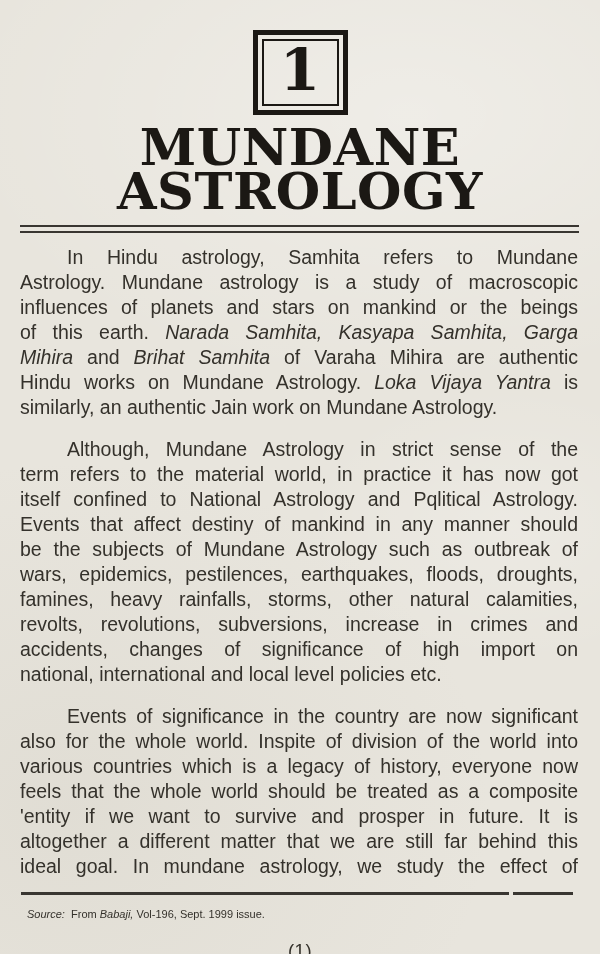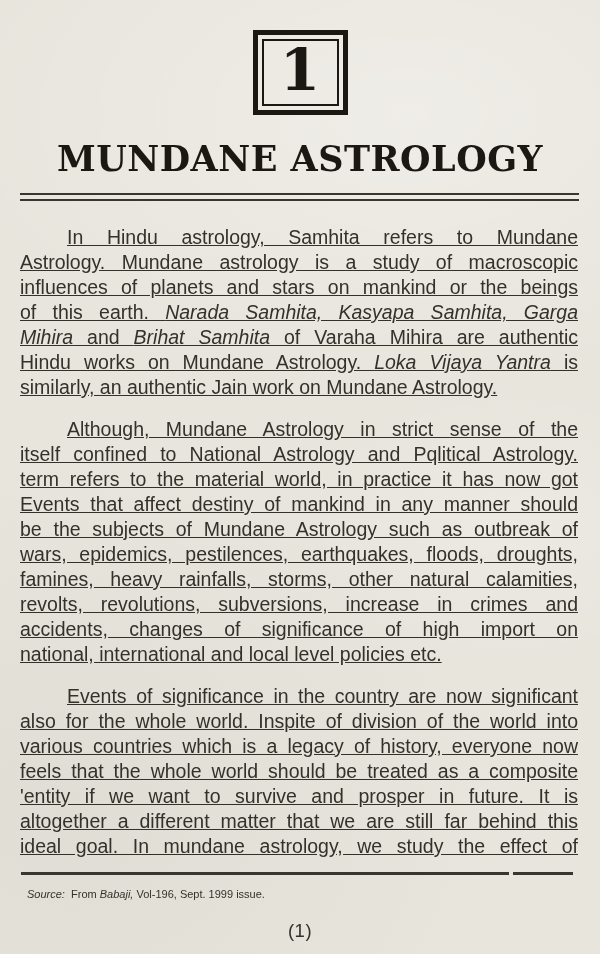--- a/index.html
+++ b/index.html
@@ -37,41 +37,40 @@
   .chapter-number {
     font-family: "DejaVu Serif", serif;
     font-weight: bold;
     font-size: 58px;
     line-height: 1;
     color: var(--ink-heavy, #1b1814);
     padding-bottom: 5px;
   }
 
   .page-title {
-    margin-top: 22px;
+    margin-top: 10px;
     text-align: center;
     font-family: "DejaVu Serif", serif;
     font-weight: bold;
-    font-size: 35px;
+    font-size: 51px;
     line-height: 44px;
     letter-spacing: 0.5px;
     color: var(--ink-heavy, #1b1814);
   }
 
   .double-rule {
     margin: 12px 21px 0 20px;
     height: 8px;
     border-top: 2px solid var(--rule, #393631);
     border-bottom: 2px solid var(--rule, #393631);
   }
 
   .body-content {
     margin: 0 22px 0 20px;
-    padding-top: 24px;
-    text-decoration: underline;
+    padding-top: 12px;
   }
   .paragraph { margin-bottom: 17px; }
   .paragraph:last-child { margin-bottom: 6px; }
   .line {
     font-size: 19.5px;
     line-height: 25px;
     text-align: justify;
     text-align-last: justify;
     white-space: normal;
   }
@@ -123,22 +122,22 @@
         <div class="line first"><span>In Hindu astrology, Samhita refers to Mundane</span></div>
         <div class="line"><span>Astrology. Mundane astrology is a study of macroscopic</span></div>
         <div class="line"><span>influences of planets and stars on mankind or the beings</span></div>
         <div class="line"><span>of this earth. </span><span class="it">Narada Samhita, Kasyapa Samhita, Garga</span></div>
         <div class="line"><span class="it">Mihira</span><span> and </span><span class="it">Brihat Samhita</span><span> of Varaha Mihira are authentic</span></div>
         <div class="line"><span>Hindu works on Mundane Astrology. </span><span class="it">Loka Vijaya Yantra</span><span> is</span></div>
         <div class="line last"><span>similarly, an authentic Jain work on Mundane Astrology.</span></div>
       </div>
       <div class="paragraph">
         <div class="line first"><span>Although, Mundane Astrology in strict sense of the</span></div>
+        <div class="line"><span>term refers to the material world, in practice it has now  got</span></div>
         <div class="line"><span>itself confined to National Astrology and Pqlitical Astrology.</span></div>
-        <div class="line"><span>term refers to the material world, in practice it has now  got</span></div>
         <div class="line"><span>Events that affect destiny of mankind in any manner should</span></div>
         <div class="line"><span>be the subjects of Mundane Astrology such as outbreak of</span></div>
         <div class="line"><span>wars, epidemics, pestilences, earthquakes, floods, droughts,</span></div>
         <div class="line"><span>famines, heavy rainfalls, storms, other natural calamities,</span></div>
         <div class="line"><span>revolts, revolutions, subversions, increase in crimes and</span></div>
         <div class="line"><span>accidents, changes of significance of high import on</span></div>
         <div class="line last"><span>national, international and local level policies etc.</span></div>
       </div>
       <div class="paragraph">
         <div class="line first"><span>Events of significance in the country are now significant</span></div>

